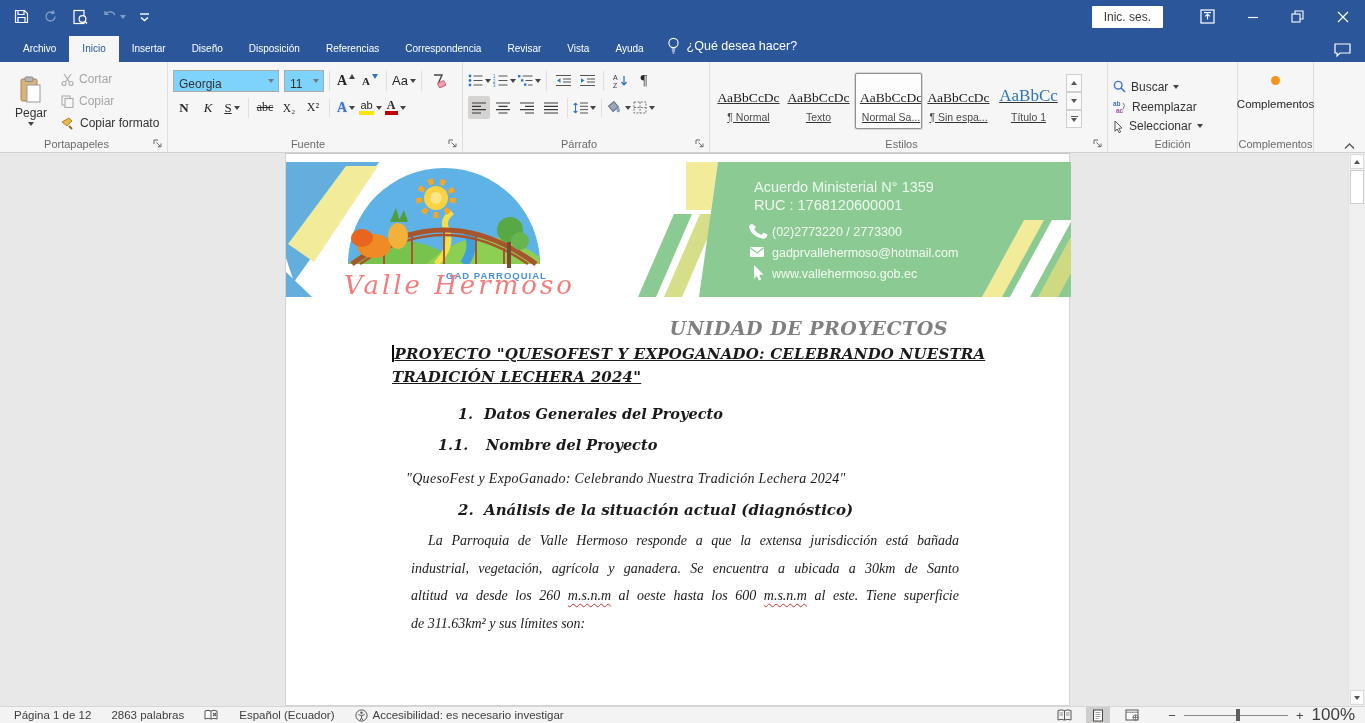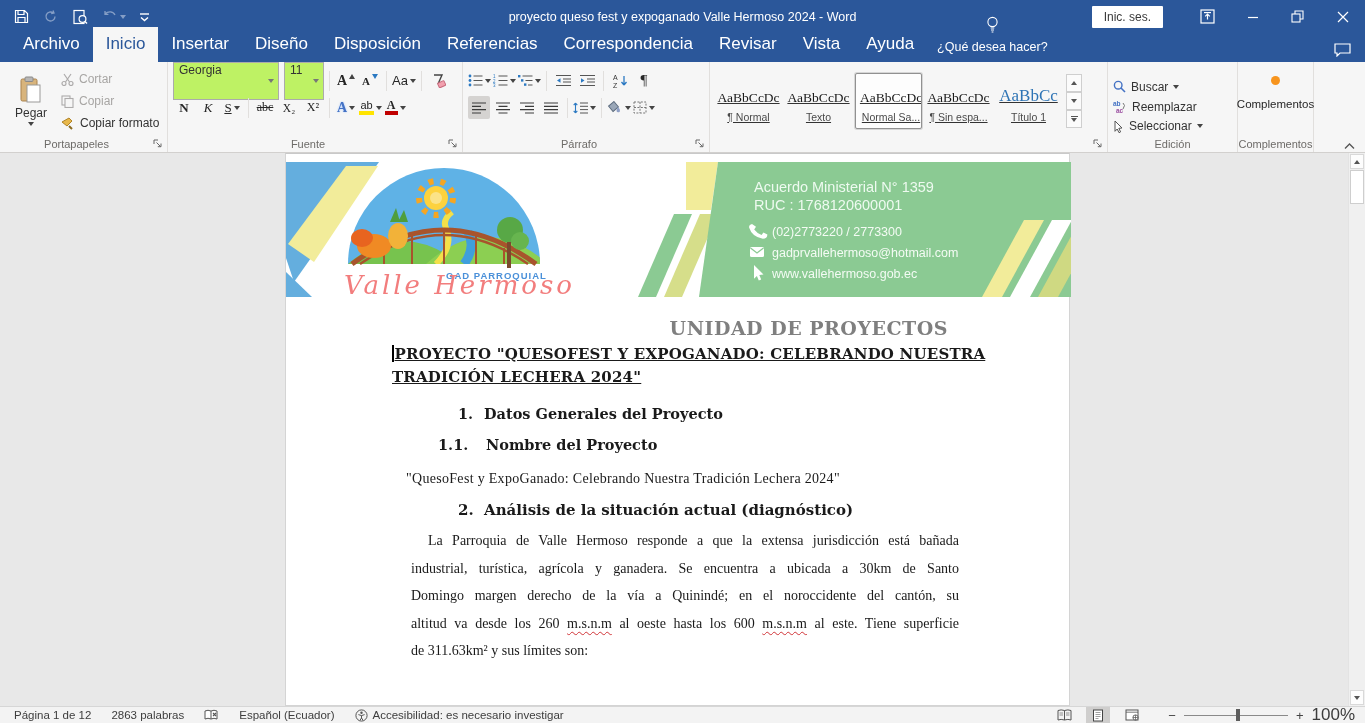--- a/index.html
+++ b/index.html
@@ -12,23 +12,23 @@
   .qat .qbtn { display:flex; align-items:center; gap:2px; }
   .apptitle { position:absolute; left:0; right:0; text-align:center; font-size:12.5px; color:#fff; }
   .tb-right { margin-left:auto; display:flex; align-items:center; z-index:2; }
   .signin { background:#fff; color:#3a3a3a; font-size:12px; padding:4px 12px; border-radius:1px; margin-right:22px; }
   .winbtn { width:45px; height:33px; display:flex; align-items:center; justify-content:center; }
   .grayed { opacity:.55; }
 
   
   .tabrow { height:29px; background:#2b579a; display:flex; align-items:flex-end; color:#fff; flex:none; position:relative; }
   .tabs { display:flex; margin-left:10px; }
-  .tab { font-size:17px; padding:7px 13px 8px; cursor:default; }
+  .tab { font-size:10px; padding:7px 13px 8px; cursor:default; }
   .tab.active { background:#f6f6f6; color:#2b579a; }
-  .tellme { display:flex; align-items:center; gap:7px; font-size:12.5px; padding:7px 10px 8px;flex-direction:column; }
+  .tellme { display:flex; align-items:center; gap:7px; font-size:12.5px; padding:7px 10px 8px; }
   .share-bubble { position:absolute; right:14px; bottom:5px; }
 
   
   .ribbon { height:91px; background:#f6f6f6; border-bottom:1px solid #d2d0ce; display:flex; position:relative; flex:none; color:#333; }
   .grp { position:relative; border-right:1px solid #e1dfdd; padding:5px 5px 17px; display:flex; }
   .grp-label { position:absolute; bottom:2px; left:0; right:14px; text-align:center; font-size:11px; color:#6d6b68; white-space:nowrap; }
   .grp-label.center { right:0; }
   .launcher { position:absolute; bottom:3px; right:4px; }
   .chv { display:inline-block; width:0; height:0; border-left:3.5px solid transparent; border-right:3.5px solid transparent; border-top:4px solid #444; }
   .chv.lite { border-top-color:#777; }
@@ -40,21 +40,21 @@
   .dis { color:#a8a6a4; }
 
   
   .g-clip { width:168px; }
   .pastebtn { width:52px; display:flex; flex-direction:column; align-items:center; justify-content:center; gap:2px; font-size:12px; }
   .cliprows { display:flex; flex-direction:column; justify-content:center; gap:2px; margin-left:4px; }
   .cliprow { display:flex; align-items:center; gap:5px; font-size:12px; height:20px; white-space:nowrap; }
 
   
   .g-font { width:295px; }
-  .sel { border:1px solid #ababab; background:#bef264; height:38px; display:flex; align-items:flex-start; font-size:12px; padding-left:5px; }
+  .sel { border:1px solid #ababab; background:#7dd3fc; height:22px; display:flex; align-items:flex-end; font-size:12px; padding-left:5px; }
   .sel .chvbox { margin-left:auto; width:15px; height:100%; display:flex; align-items:center; justify-content:center; }
   .fname { width:106px; }
   .fsize { width:40px; margin-left:3px; }
   .bld { font-weight:bold; font-family:"Liberation Serif",serif; }
   .ita { font-style:italic; font-family:"Liberation Serif",serif; }
   .und { text-decoration:underline; font-family:"Liberation Serif",serif; }
   .strike { text-decoration:line-through; font-size:12px; font-family:"Liberation Serif",serif; }
   .fxA { color:#4472c4; font-family:"Liberation Serif",serif; font-weight:bold; text-shadow:0 0 2px #9dc3ff; }
   .colbar { display:flex; flex-direction:column; align-items:center; line-height:11px; font-size:12.5px; }
   .bar-y { width:15px; height:4px; background:#ffe400; }
@@ -84,21 +84,21 @@
   
   .g-addins { width:76px; }
   .addinbtn { width:100%; display:flex; flex-direction:column; align-items:center; padding-top:9px; gap:13px; font-size:11.5px; color:#262626; }
   .odot { width:9px; height:9px; border-radius:50%; background:#f7941d; }
   .collapse-rib { position:absolute; right:10px; bottom:3px; }
 
   
   .canvas { flex:1; position:relative; background:#e8e8e8; overflow:hidden; }
   .page { position:absolute; left:285px; top:0; width:785px; height:100%; background:#fff; border:1px solid #d4d4d4; border-top:1px solid #c9c9c9; }
   .hdrwrap { margin-top:8px; }
-  .doc { margin:0 115px 0 106px; font-family:"Liberation Serif",serif; color:#1a1a1a; }
+  .doc { margin:0 115px 0 106px; font-family:"Liberation Serif",serif; color:#1a1a1a;font-style:italic; }
   .unidad { margin-top:20px; text-align:right; padding-right:6px; font-family:"DejaVu Serif",serif; font-weight:bold; font-size:19px; letter-spacing:.5px; color:#7f7f7f; }
   .maintitle { margin-top:4px; font-family:"DejaVu Serif",serif; font-weight:bold; font-size:15px; line-height:23px; text-decoration:underline; white-space:nowrap; letter-spacing:.2px; }
   .caret-bar { display:inline-block; width:1.5px; height:17px; background:#000; vertical-align:-3px; margin-right:1px; }
   .dh { display:flex; font-family:"DejaVu Serif",serif; font-weight:bold; }
   .dh1 { margin-top:16px; font-size:14.5px; padding-left:66px; gap:0; }
   .dh1 .num { width:26px; }
   .dh11 { margin-top:14px; font-size:14.5px; padding-left:46px; }
   .dh11 .num { width:48px; }
   .dh2 { margin-top:14px; font-size:15px; padding-left:66px; }
   .dh2 .num { width:26px; }
@@ -158,21 +158,20 @@
           </svg>
         <span class="chv" style="border-top-color:#cfd9ea"></span>
       </span>
       <span class="qbtn">
         <svg width="9" height="10" viewBox="0 0 9 10">
             <path d="M0 2 h9" stroke="#fff" stroke-width="1.4"></path>
             <path d="M1 5.5 l3.5 3 3.5-3" stroke="#fff" stroke-width="1.4" fill="none"></path>
           </svg>
       </span>
     </div>
-    <div class="apptitle">proyecto queso fest y expoganado Valle Hermoso 2024  -  Word</div>
     <div class="tb-right">
       <span class="signin">Inic. ses.</span>
       <span class="winbtn">
         <svg width="15" height="15" viewBox="0 0 15 15">
             <rect x="1" y="1" width="13" height="13" stroke="#fff" fill="none" stroke-width="1.2"></rect>
             <path d="M7.5 10.5 v-5 M5.2 7.3 l2.3-2.3 2.3 2.3" stroke="#fff" stroke-width="1.2" fill="none"></path>
             <path d="M4 3.6 h7" stroke="#fff" stroke-width="1.2"></path>
           </svg>
       </span>
       <span class="winbtn">
@@ -477,20 +476,21 @@
             <span class="tri-u"></span>
           </div>
         <div class="sbtn">
             <span class="tri-d"></span>
           </div>
         <div class="sbtn" style="flex-direction:column">
             <span class="morebar"></span>
             <span class="tri-d"></span>
           </div>
       </div>
+      <div class="grp-label">Estilos</div>
       <span class="launcher">
         <svg width="10" height="10" viewBox="0 0 10 10">
             <path d="M1 1 h4 M1 1 v4 M3.5 3.5 l4 4 M8 4.5 v3.2 h-3.2" stroke="#666" fill="none" stroke-width="1"></path>
           </svg>
       </span>
     </div>
 
     <div class="grp g-edit">
       <div class="edrow">
         <svg width="13" height="13" viewBox="0 0 13 13">
@@ -608,22 +608,21 @@
           <span class="num">1.1.</span>
             <span>Nombre del Proyecto</span>
         </div>
         <div class="quote">"QuesoFest y ExpoGanado: Celebrando Nuestra Tradición Lechera 2024"</div>
         <div class="dh dh2">
           <span class="num">2.</span>
             <span>Análisis de la situación actual (diagnóstico)</span>
         </div>
         <div class="bodypara">
             <div class="para-line first"><span>La Parroquia de Valle Hermoso responde a que la extensa jurisdicción está bañada</span></div>
-            <div class="para-line"><span>industrial, turística, agrícola y ganadera. Se encuentra a ubicada a 30km de Santo</span></div>
-            <div class="para-line"><span>Domingo margen derecho de la vía a Quinindé; en el noroccidente del cantón, su</span></div>
+            <div class="para-line"><span>industrial, vegetación, agrícola y ganadera. Se encuentra a ubicada a 30km de Santo</span></div>
             <div class="para-line"><span>altitud va desde los 260 </span><span class="misspell">m.s.n.m</span><span> al oeste hasta los 600 </span><span class="misspell">m.s.n.m</span><span> al este. Tiene superficie</span></div>
             <div class="para-line last"><span>de 311.63km² y sus límites son:</span></div>
           </div>
       </div>
     </div>
 
     <div class="vscroll">
       <div class="vsb-btn vsb-up">
           <span class="tri-u"></span>
         </div>

